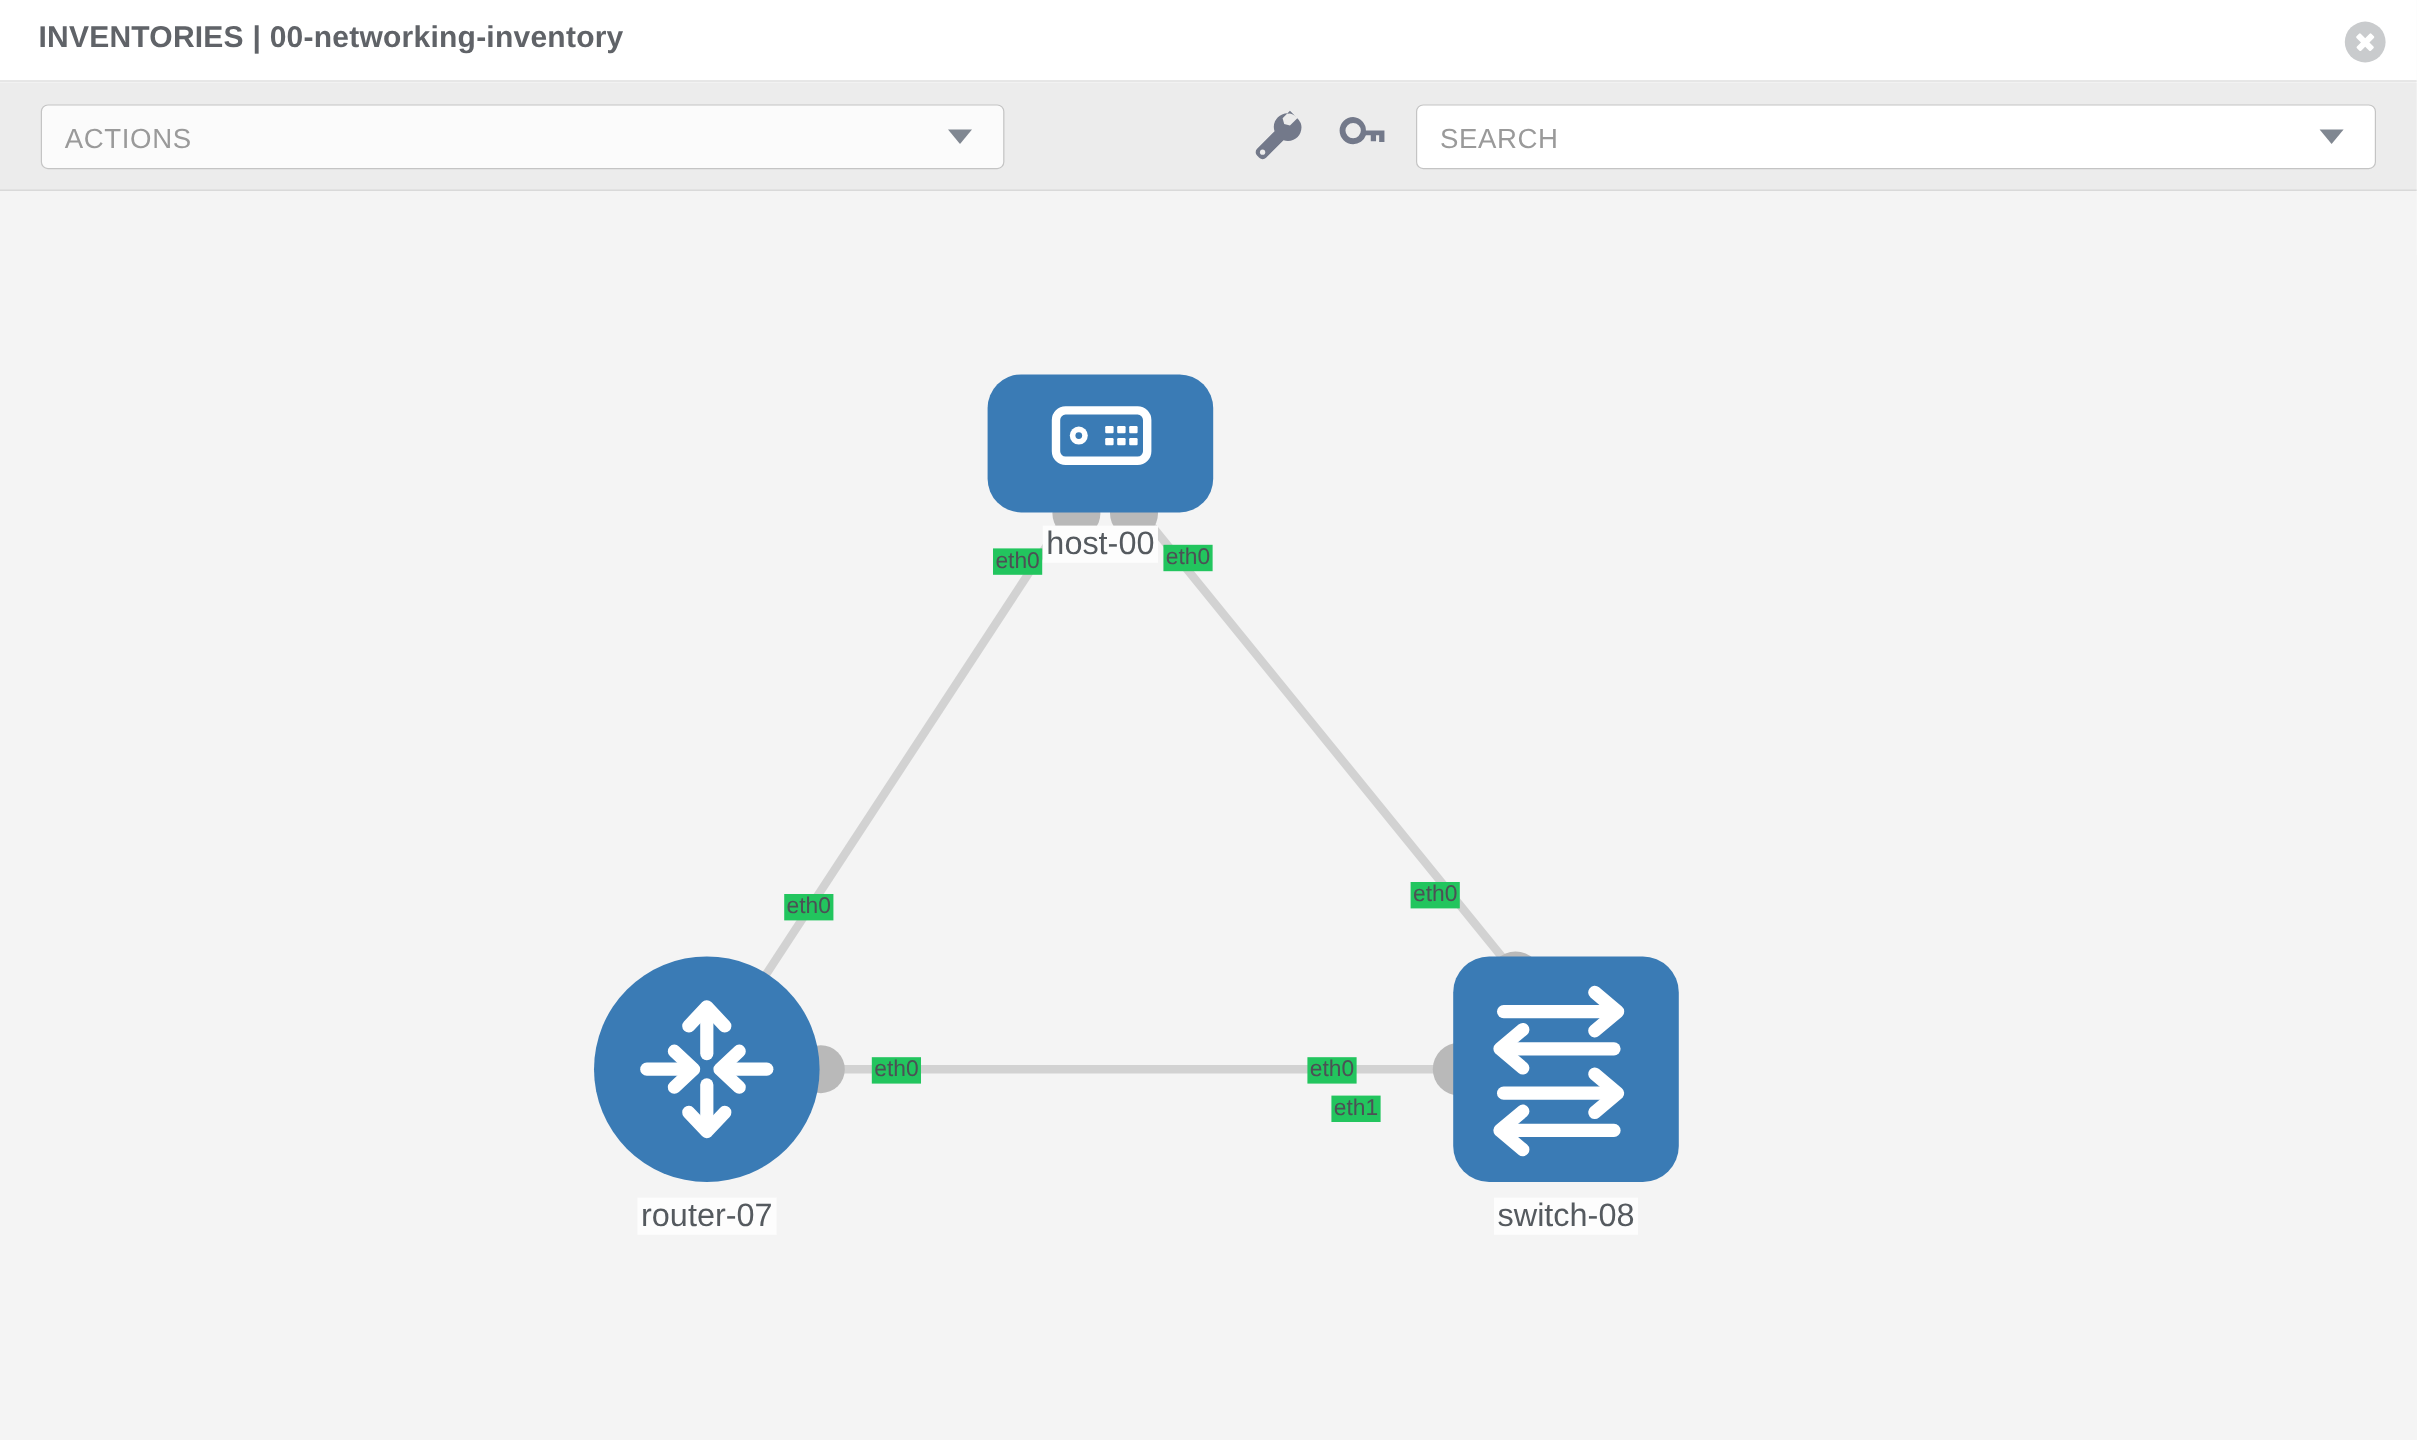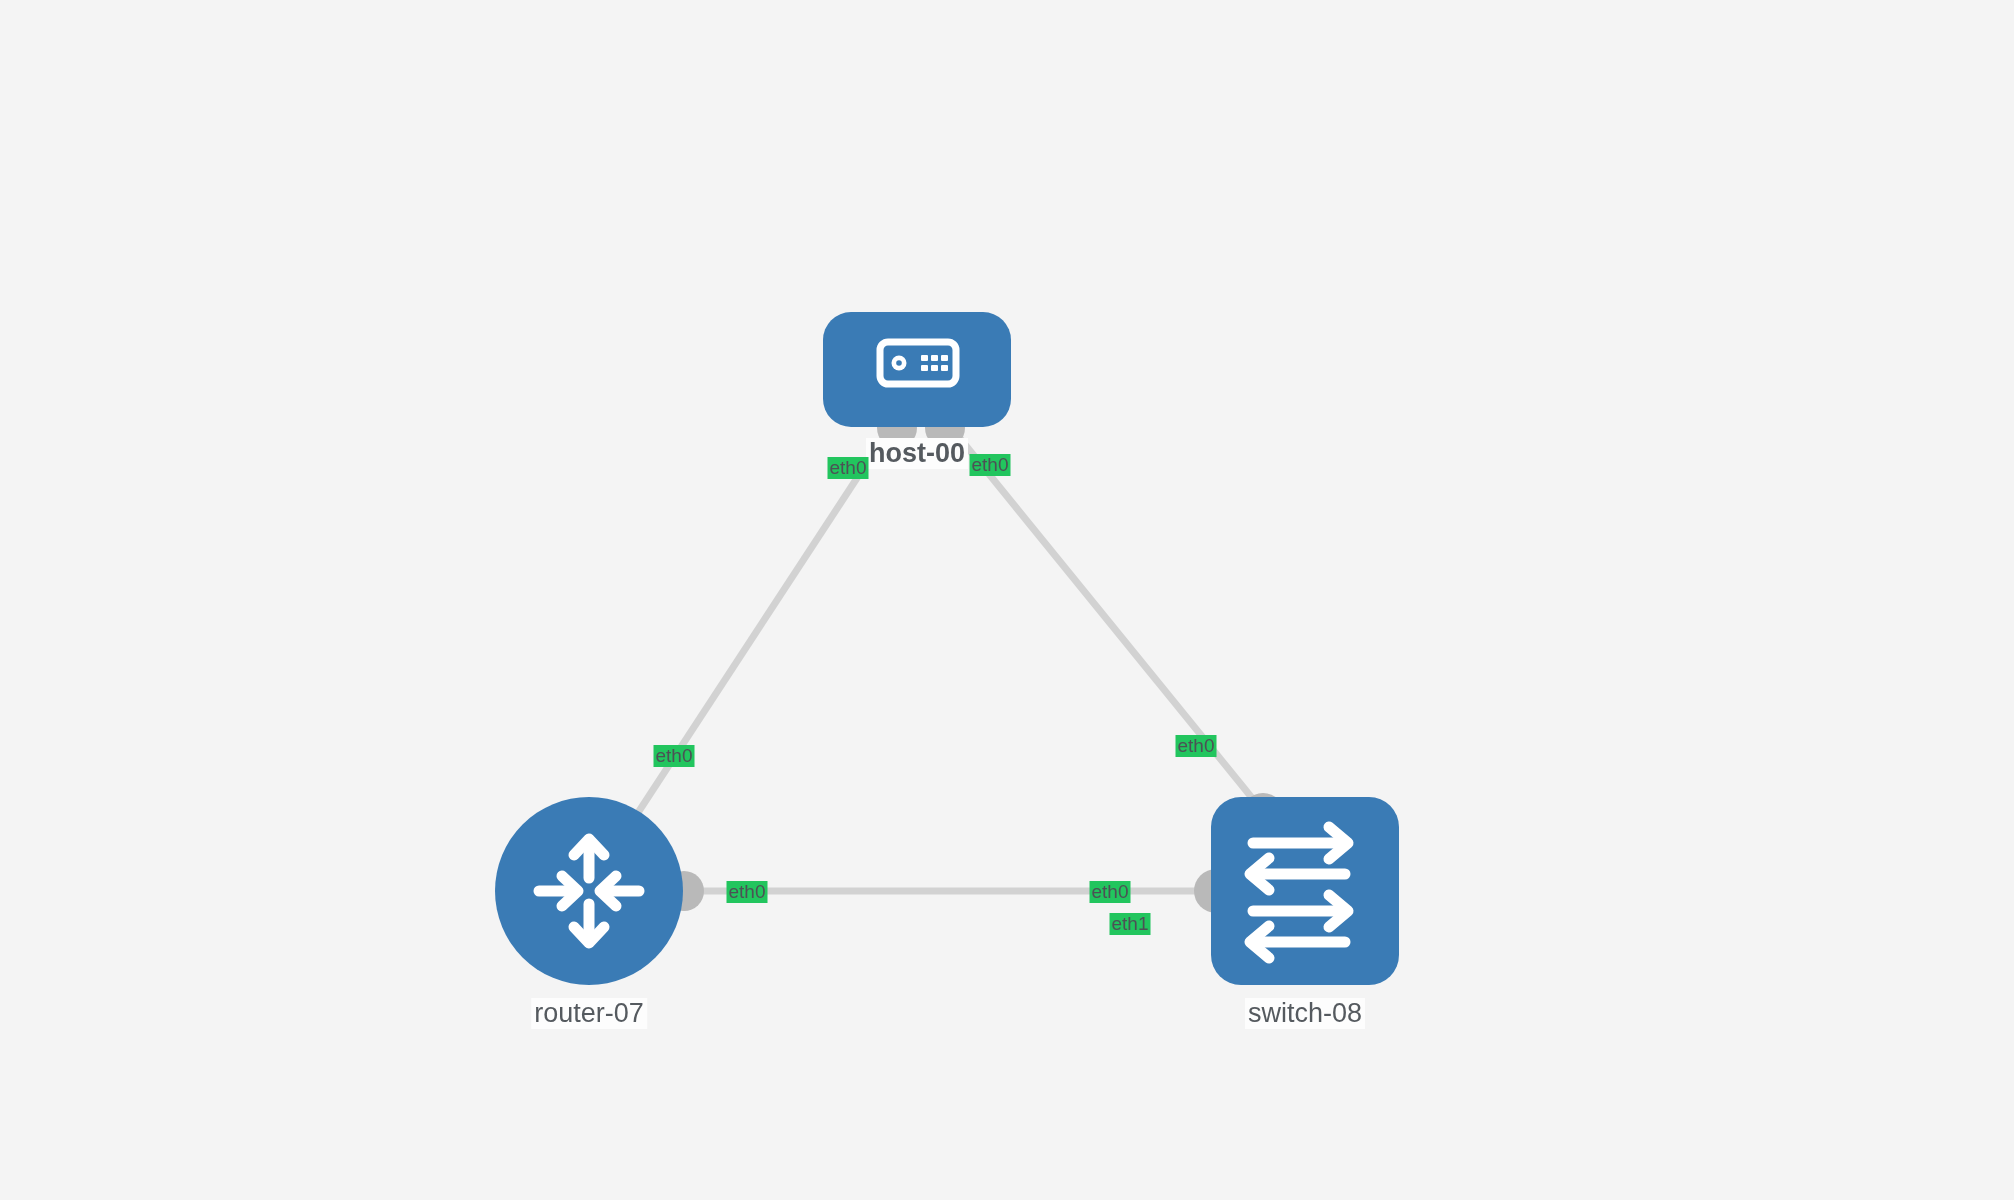--- a/index.html
+++ b/index.html
@@ -128,21 +128,54 @@
     padding: 0 2px;
     white-space: nowrap;
     transform: translateX(-50%);
   }
 </style>
 </head>
 <body>
 
 <div id="app">
 
-
+  <div class="header">
+    <div class="header-title">INVENTORIES | 00-networking-inventory</div>
+    <div class="close-btn">
+      <span class="x1"></span>
+      <span class="x2"></span>
+    </div>
+  </div>
+
+  <div class="toolbar">
+
+    <div class="actions-select">
+      <span class="label">ACTIONS</span>
+      <span class="caret"></span>
+    </div>
+
+    <div class="tool-icon tool-wrench">
+      <svg viewBox="0 0 24 24" aria-hidden="true">
+        <path fill="#73798a" d="M20.1 3.6a5.9 5.9 0 0 0-6.3-1.35 5.9 5.9 0 0 0-3.3 7.35L2.9 17.2a2.1 2.1 0 0 0 0 2.96l.94.94a2.1 2.1 0 0 0 2.96 0l7.6-7.6a5.9 5.9 0 0 0 7.35-3.3 5.9 5.9 0 0 0-1.35-6.3l-3.2 3.2-2.5-.7-.7-2.5 3.2-3.2z"></path>
+        <circle cx="5.3" cy="18.7" r="1.15" fill="#ececec"></circle>
+      </svg>
+    </div>
+
+    <div class="tool-icon tool-key">
+      <svg viewBox="0 0 24 24" aria-hidden="true">
+        <path fill="#73798a" d="M9.2 3.4a5.9 5.9 0 1 0 0 11.8 5.9 5.9 0 0 0 5.55-3.9h2.1v2.6h2.3v-2.6h1.35v2.95h2.3V9.3H14.75A5.9 5.9 0 0 0 9.2 3.4zm0 2.55a3.35 3.35 0 1 1 0 6.7 3.35 3.35 0 0 1 0-6.7z"></path>
+        <circle cx="9.2" cy="9.3" r="1.7" fill="#ececec"></circle>
+      </svg>
+    </div>
+
+    <div class="search-box">
+      <span class="label">SEARCH</span>
+      <span class="caret"></span>
+    </div>
+  </div>
 
   <div class="canvas">
 
     <svg class="topology-svg" viewBox="0 0 2014 1040">
       <defs>
         <clipPath id="clip-host">
           <rect x="823" y="152" width="188" height="115" rx="28" ry="28"></rect>
         </clipPath>
       </defs>
 
@@ -207,21 +240,21 @@
 
           <line x1="1253" y1="751" x2="1345" y2="751"></line>
           <polyline points="1329,735 1348,751 1329,767"></polyline>
 
           <line x1="1345" y1="782" x2="1253" y2="782"></line>
           <polyline points="1269,766 1250,782 1269,798"></polyline>
         </g>
       </g>
     </svg>
 
-    <div class="node-label" style="left:917px; top:278px;font-weight:bold;">host-00</div>
+    <div class="node-label" style="left:917px; top:278px;">host-00</div>
     <div class="node-label" style="left:589px; top:838px;">router-07</div>
     <div class="node-label" style="left:1305px; top:838px;">switch-08</div>
 
     <div class="if-label" style="left:848px; top:297px;">eth0</div>
     <div class="if-label" style="left:990px; top:294px;">eth0</div>
     <div class="if-label" style="left:674px; top:585px;">eth0</div>
     <div class="if-label" style="left:1196px; top:575px;">eth0</div>
     <div class="if-label" style="left:747px; top:721px;">eth0</div>
     <div class="if-label" style="left:1110px; top:721px;">eth0</div>
     <div class="if-label" style="left:1130px; top:721px;margin-top:32px;">eth1</div>

